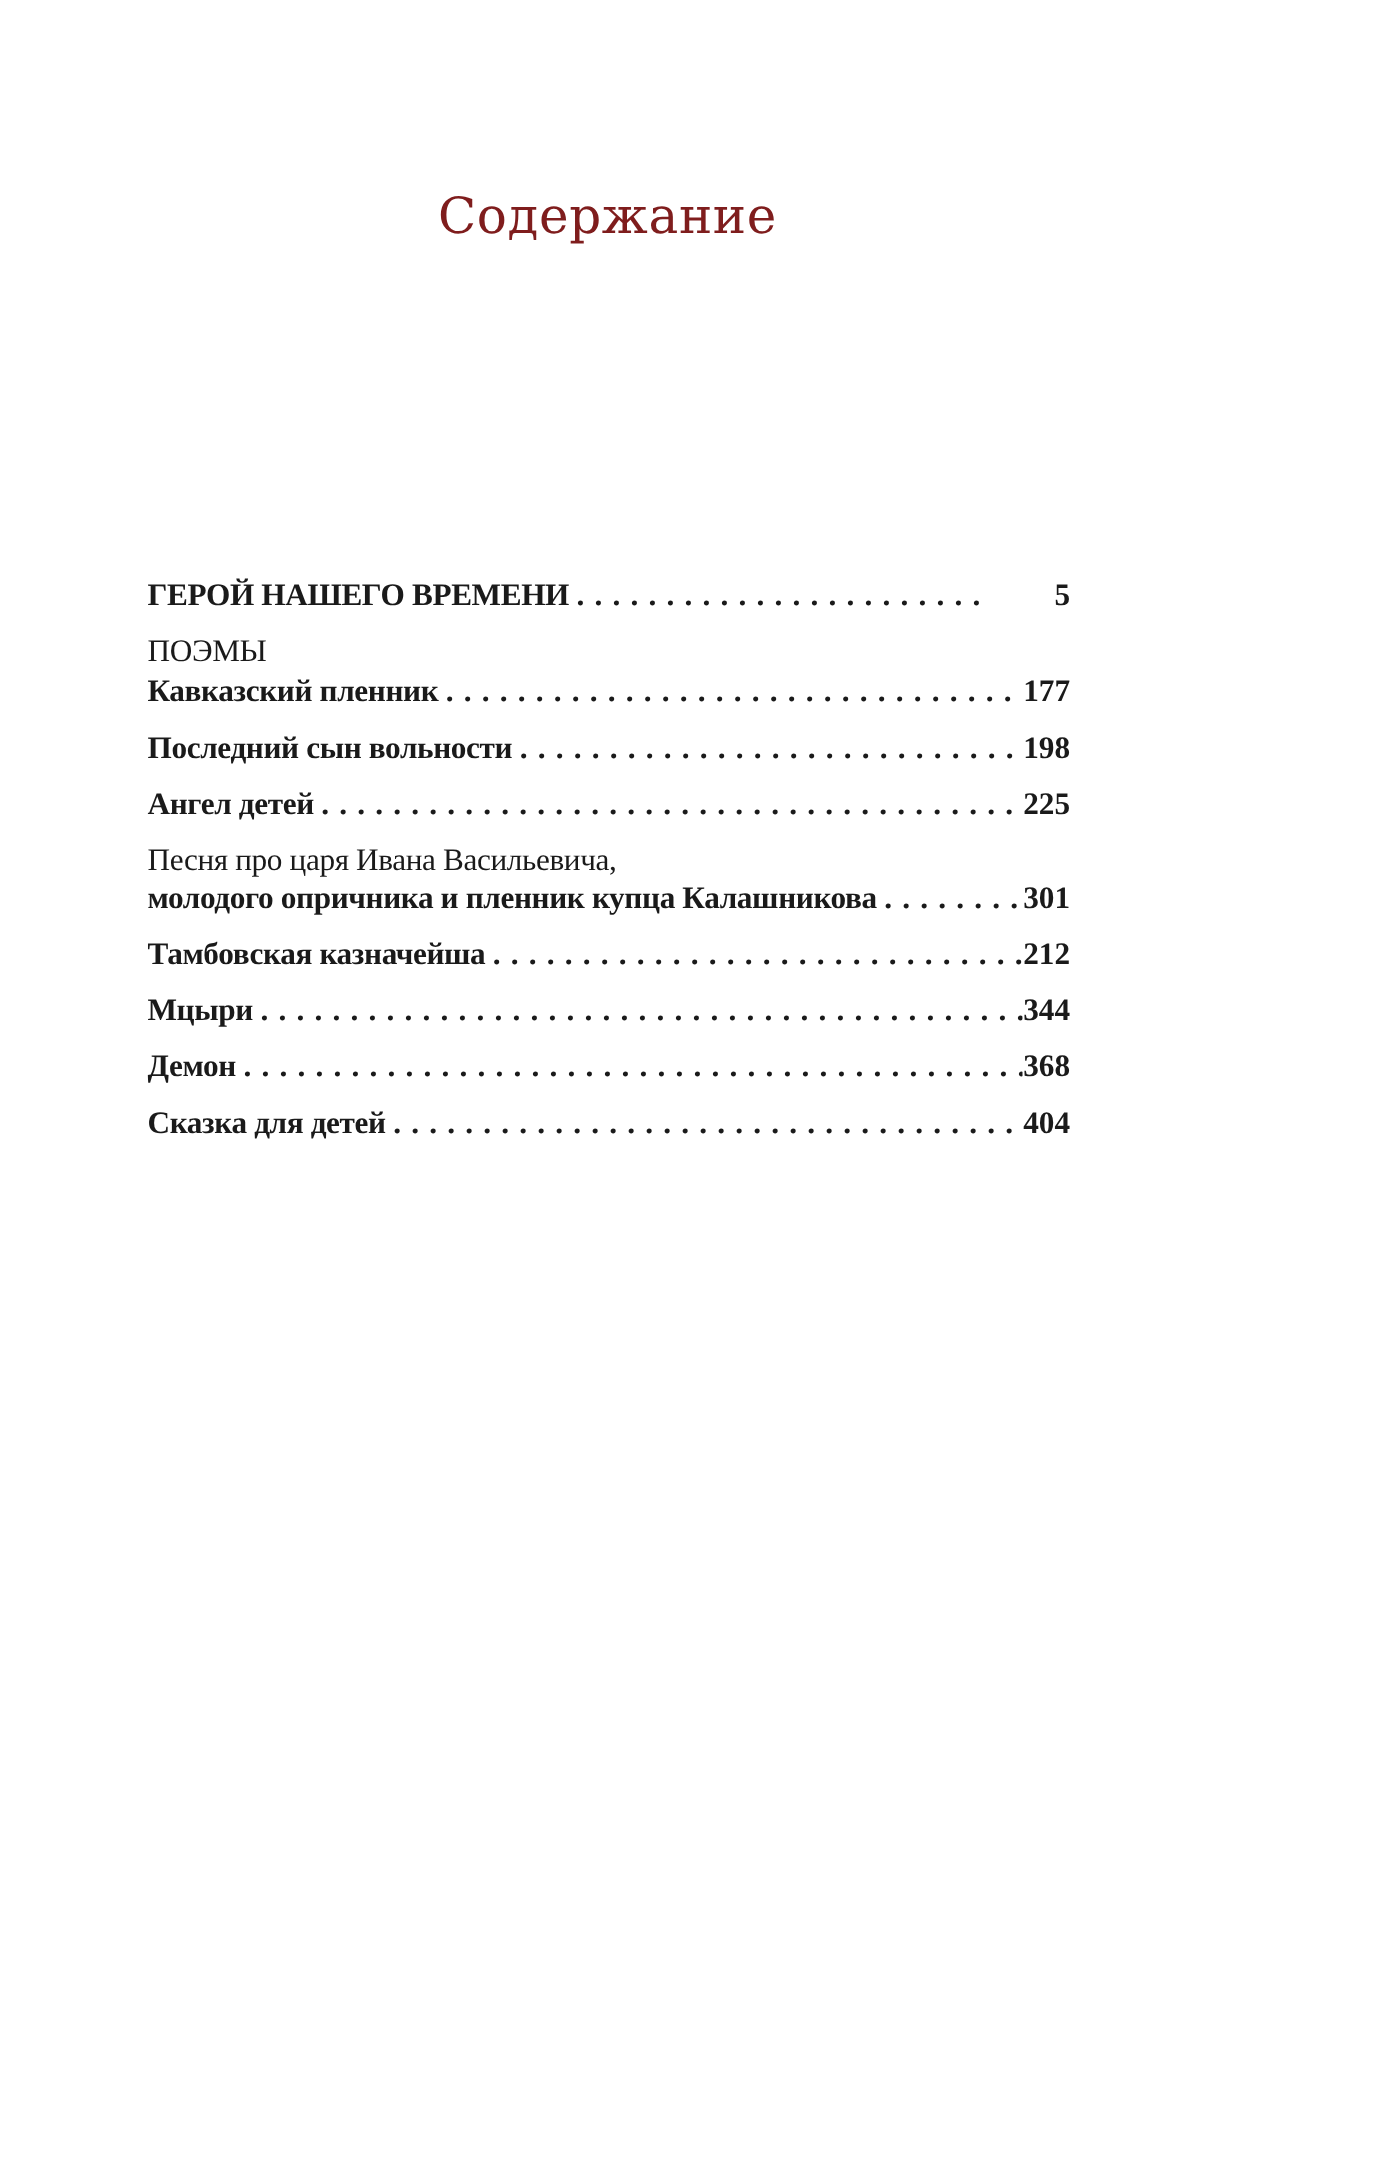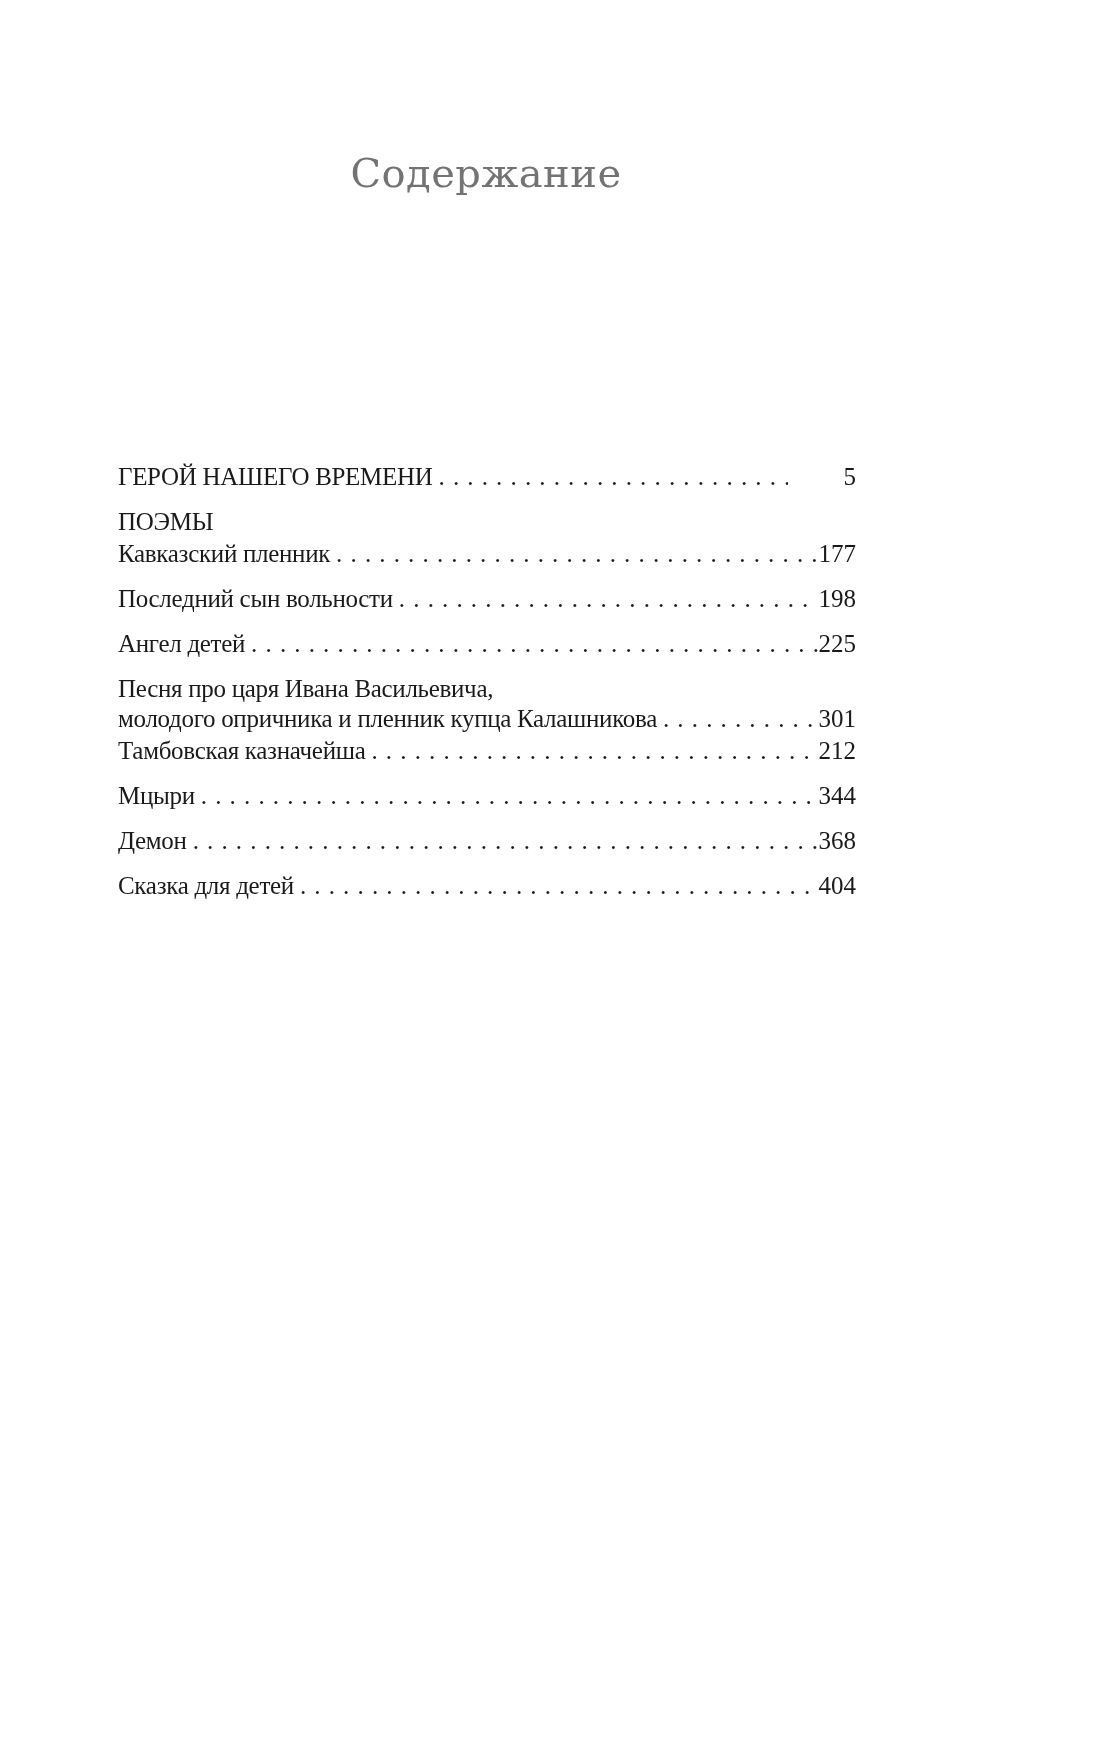--- a/index.html
+++ b/index.html
@@ -19,37 +19,38 @@
       position: absolute;
       top: 150px;
       left: 0;
       width: 972px;
       text-align: center;
       font-family: "DejaVu Serif", "Liberation Serif", serif;
       font-size: 40px;
       font-weight: normal;
       letter-spacing: 0.5px;
       margin: 0;
-      color: #737373;
+      color: #7f1d1d;
     }
     .toc {
       position: absolute;
       left: 118px;
       top: 462px;
       width: 738px;
       font-size: 25px;
       line-height: 30px;
     }
     .toc-row {
       display: flex;
       align-items: flex-start;
       height: 30px;
       margin-bottom: 15px;
       white-space: nowrap;
       overflow: hidden;
+      font-weight: bold;
     }
     .toc-row .title {
       flex: 0 0 auto;
       letter-spacing: -0.3px;
     }
     .toc-row .leader {
       flex: 1 1 auto;
       overflow: hidden;
       margin-left: 6px;
       letter-spacing: 7.1px;
@@ -67,21 +68,21 @@
     }
     .toc-row.major .leader {
       margin-right: 30px;
     }
     .section-heading {
       height: 30px;
       margin-bottom: 2px;
       letter-spacing: -0.3px;
     }
     .multi {
-      margin-bottom: 2px;
+      margin-bottom: 15px;
     }
     .multi .first-line {
       height: 30px;
       letter-spacing: -0.3px;
     }
     .multi .toc-row {
       margin-bottom: 0;
     }
   </style>
 </head>

